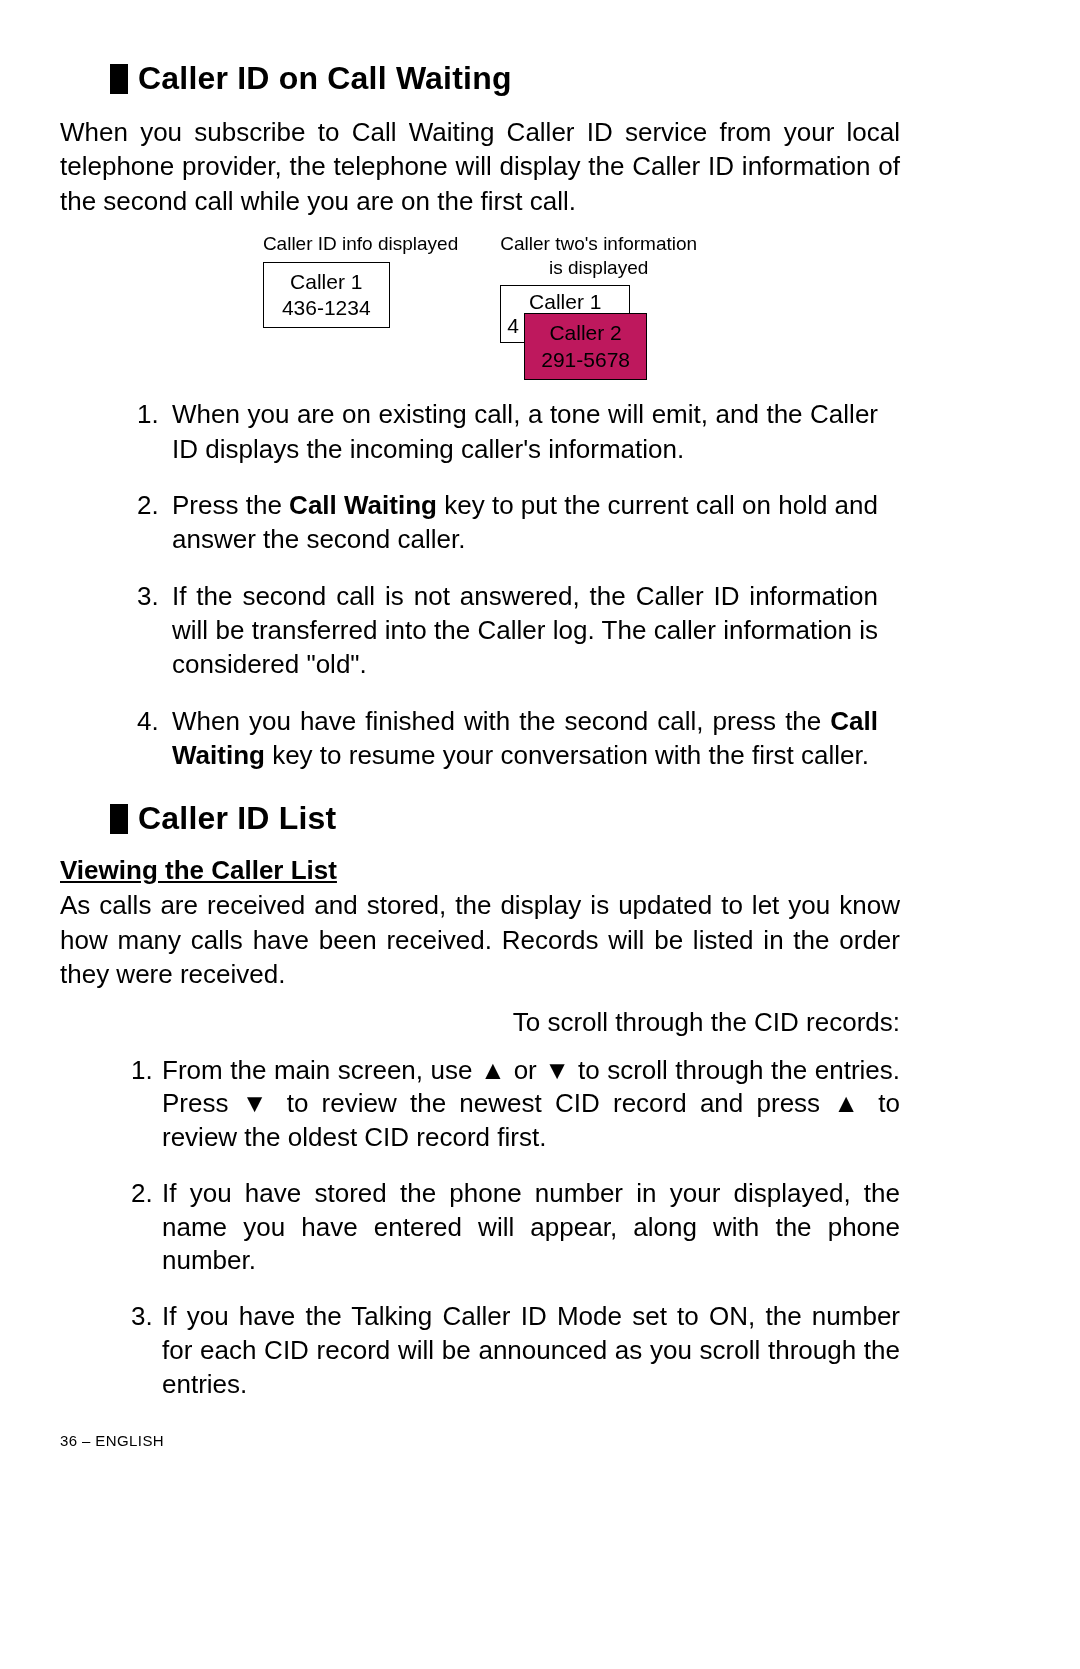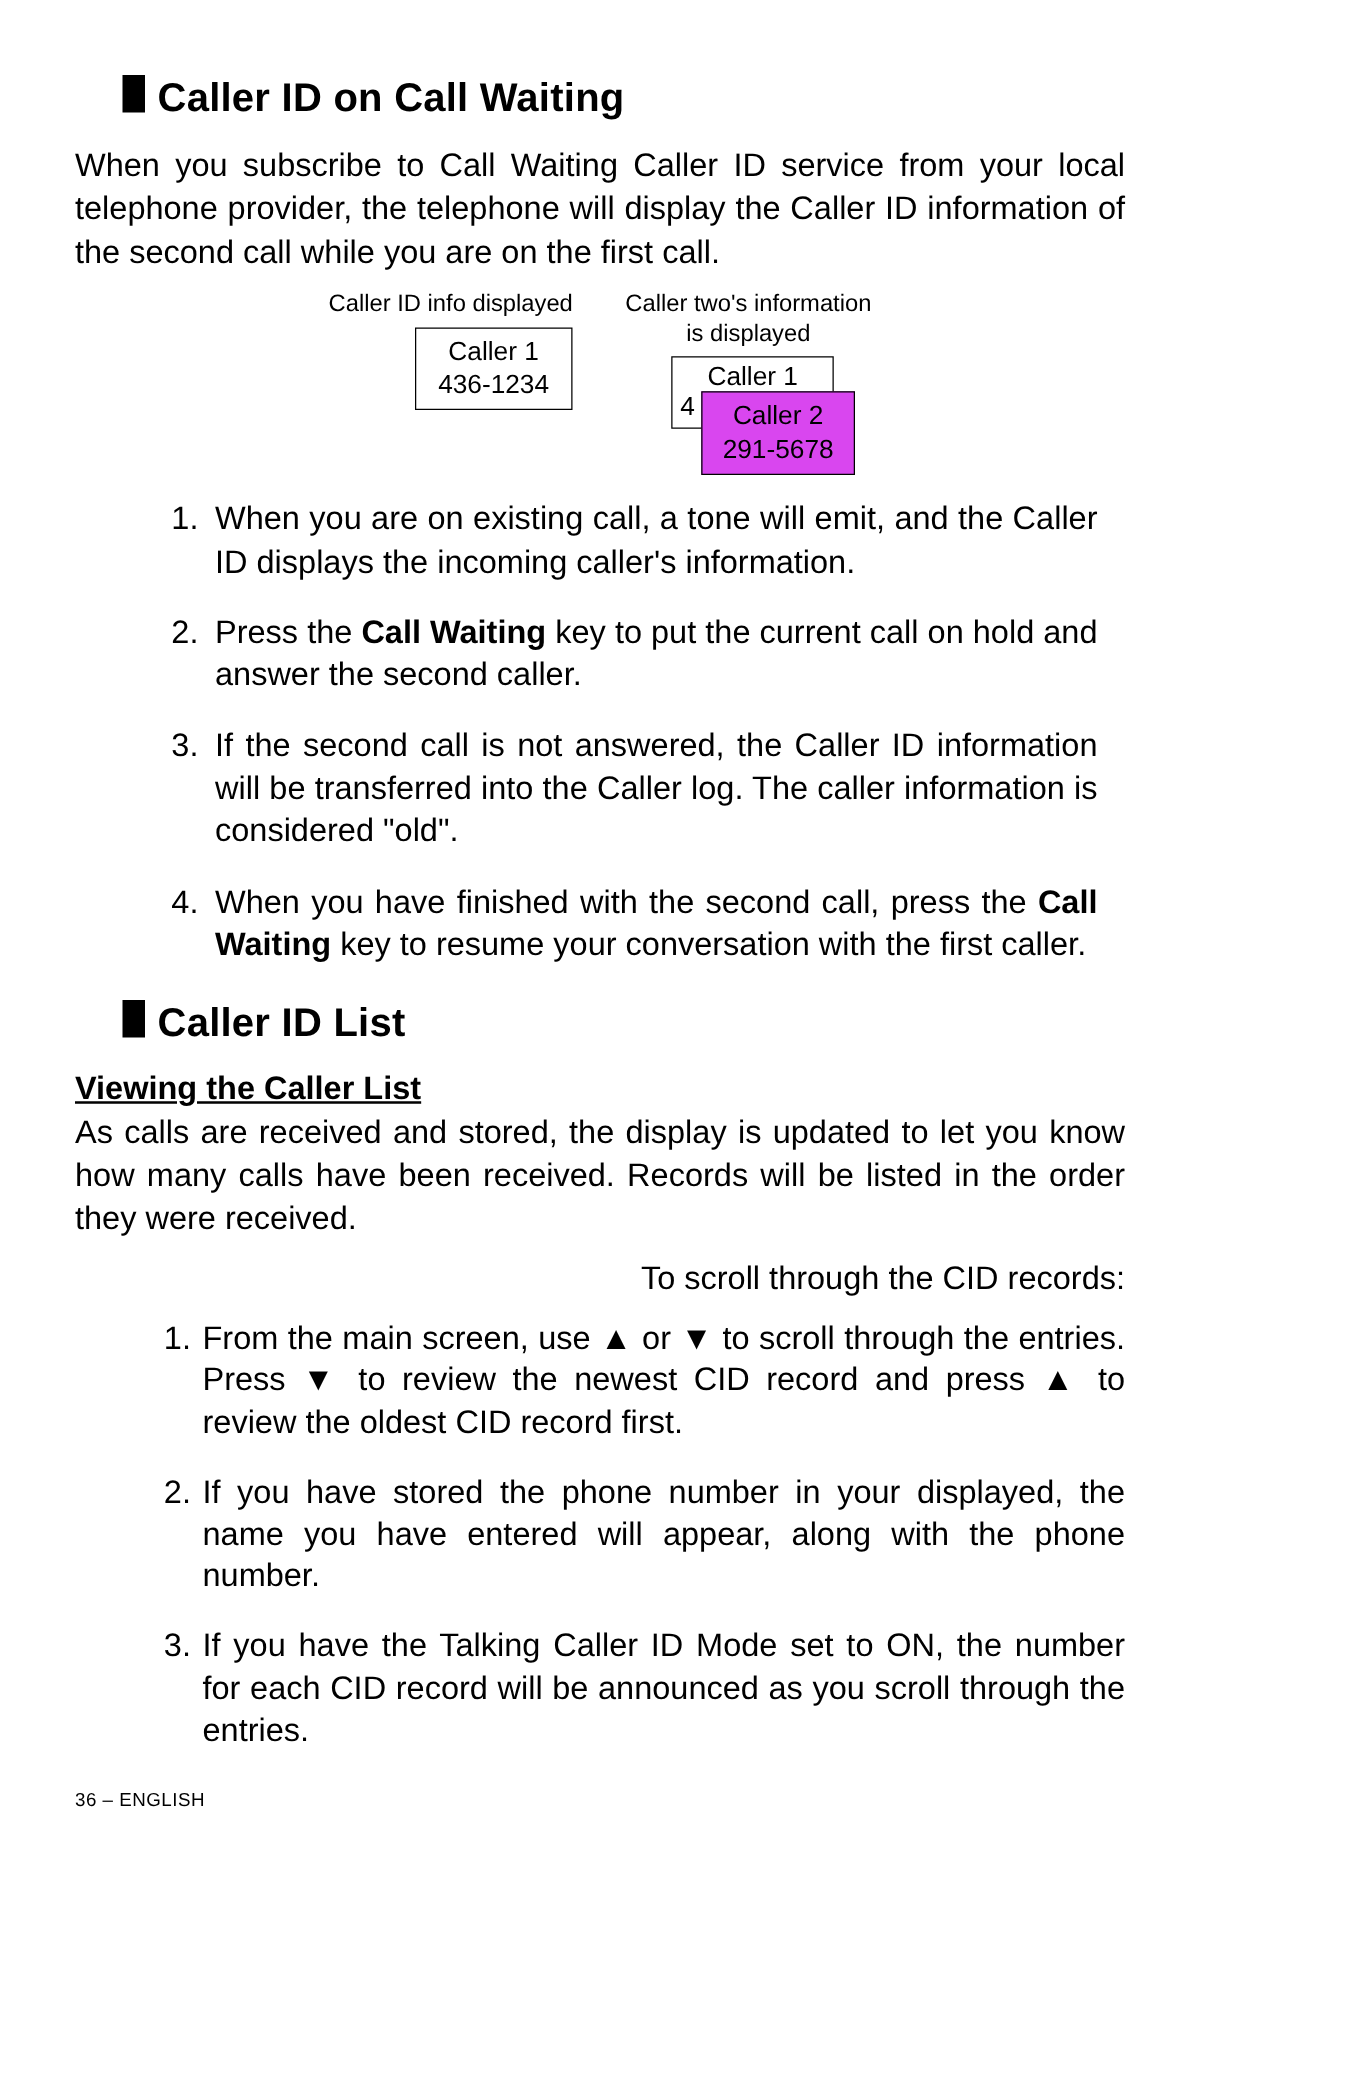--- a/index.html
+++ b/index.html
@@ -6,24 +6,24 @@
     margin: 0;
     padding: 60px 60px 30px 60px;
     font-family: "Trebuchet MS", "Lucida Sans", Verdana, sans-serif;
     color: #000;
     background: #fff;
     width: 960px;
     box-sizing: border-box;
   }
   .heading {
     display: flex;
-    align-items: flex-start;
+    align-items: center;
     font-size: 32px;
     font-weight: bold;
-    margin: 0 0 18px 0;
+    margin: 0 0 18px 12px;
     letter-spacing: 0.2px;
     padding-left: 38px;
   }
   .heading .block {
     display: inline-block;
     width: 18px;
     height: 30px;
     background: #000;
     margin-right: 10px;
   }
@@ -36,21 +36,21 @@
   .justify { text-align: justify; }
   .figure-row {
     display: flex;
     justify-content: center;
     gap: 42px;
     margin: 6px 0 22px 0;
   }
   .fig {
     display: flex;
     flex-direction: column;
-    align-items: flex-end;
+    align-items: flex-start;
     font-size: 19px;
   }
   .fig .cap { text-align: center; line-height: 1.25; margin-bottom: 6px; }
   .box {
     border: 1px solid #000;
     padding: 6px 18px;
     font-family: Arial, Helvetica, sans-serif;
     font-size: 21px;
     line-height: 1.25;
     text-align: center;
@@ -60,21 +60,21 @@
   .stack .back {
     position: absolute; top: 0; left: 0;
     border: 1px solid #000; background:#fff;
     width: 128px; padding: 4px 0 4px 0;
     font-family: Arial, Helvetica, sans-serif;
     font-size: 21px; text-align:center;
   }
   .stack .back .row2 { text-align:left; padding-left:6px; }
   .stack .front {
     position: absolute; top: 28px; left: 24px;
-    border: 1px solid #000; background:#d946ef;
+    border: 1px solid #000; background:#be185d;
     padding: 6px 16px;
     font-family: Arial, Helvetica, sans-serif;
     font-size: 21px; text-align:center; line-height:1.25;
   }
   ol.steps {
     font-size: 26px;
     line-height: 1.32;
     padding-left: 70px;
     margin: 0 22px 28px 36px;
   }

